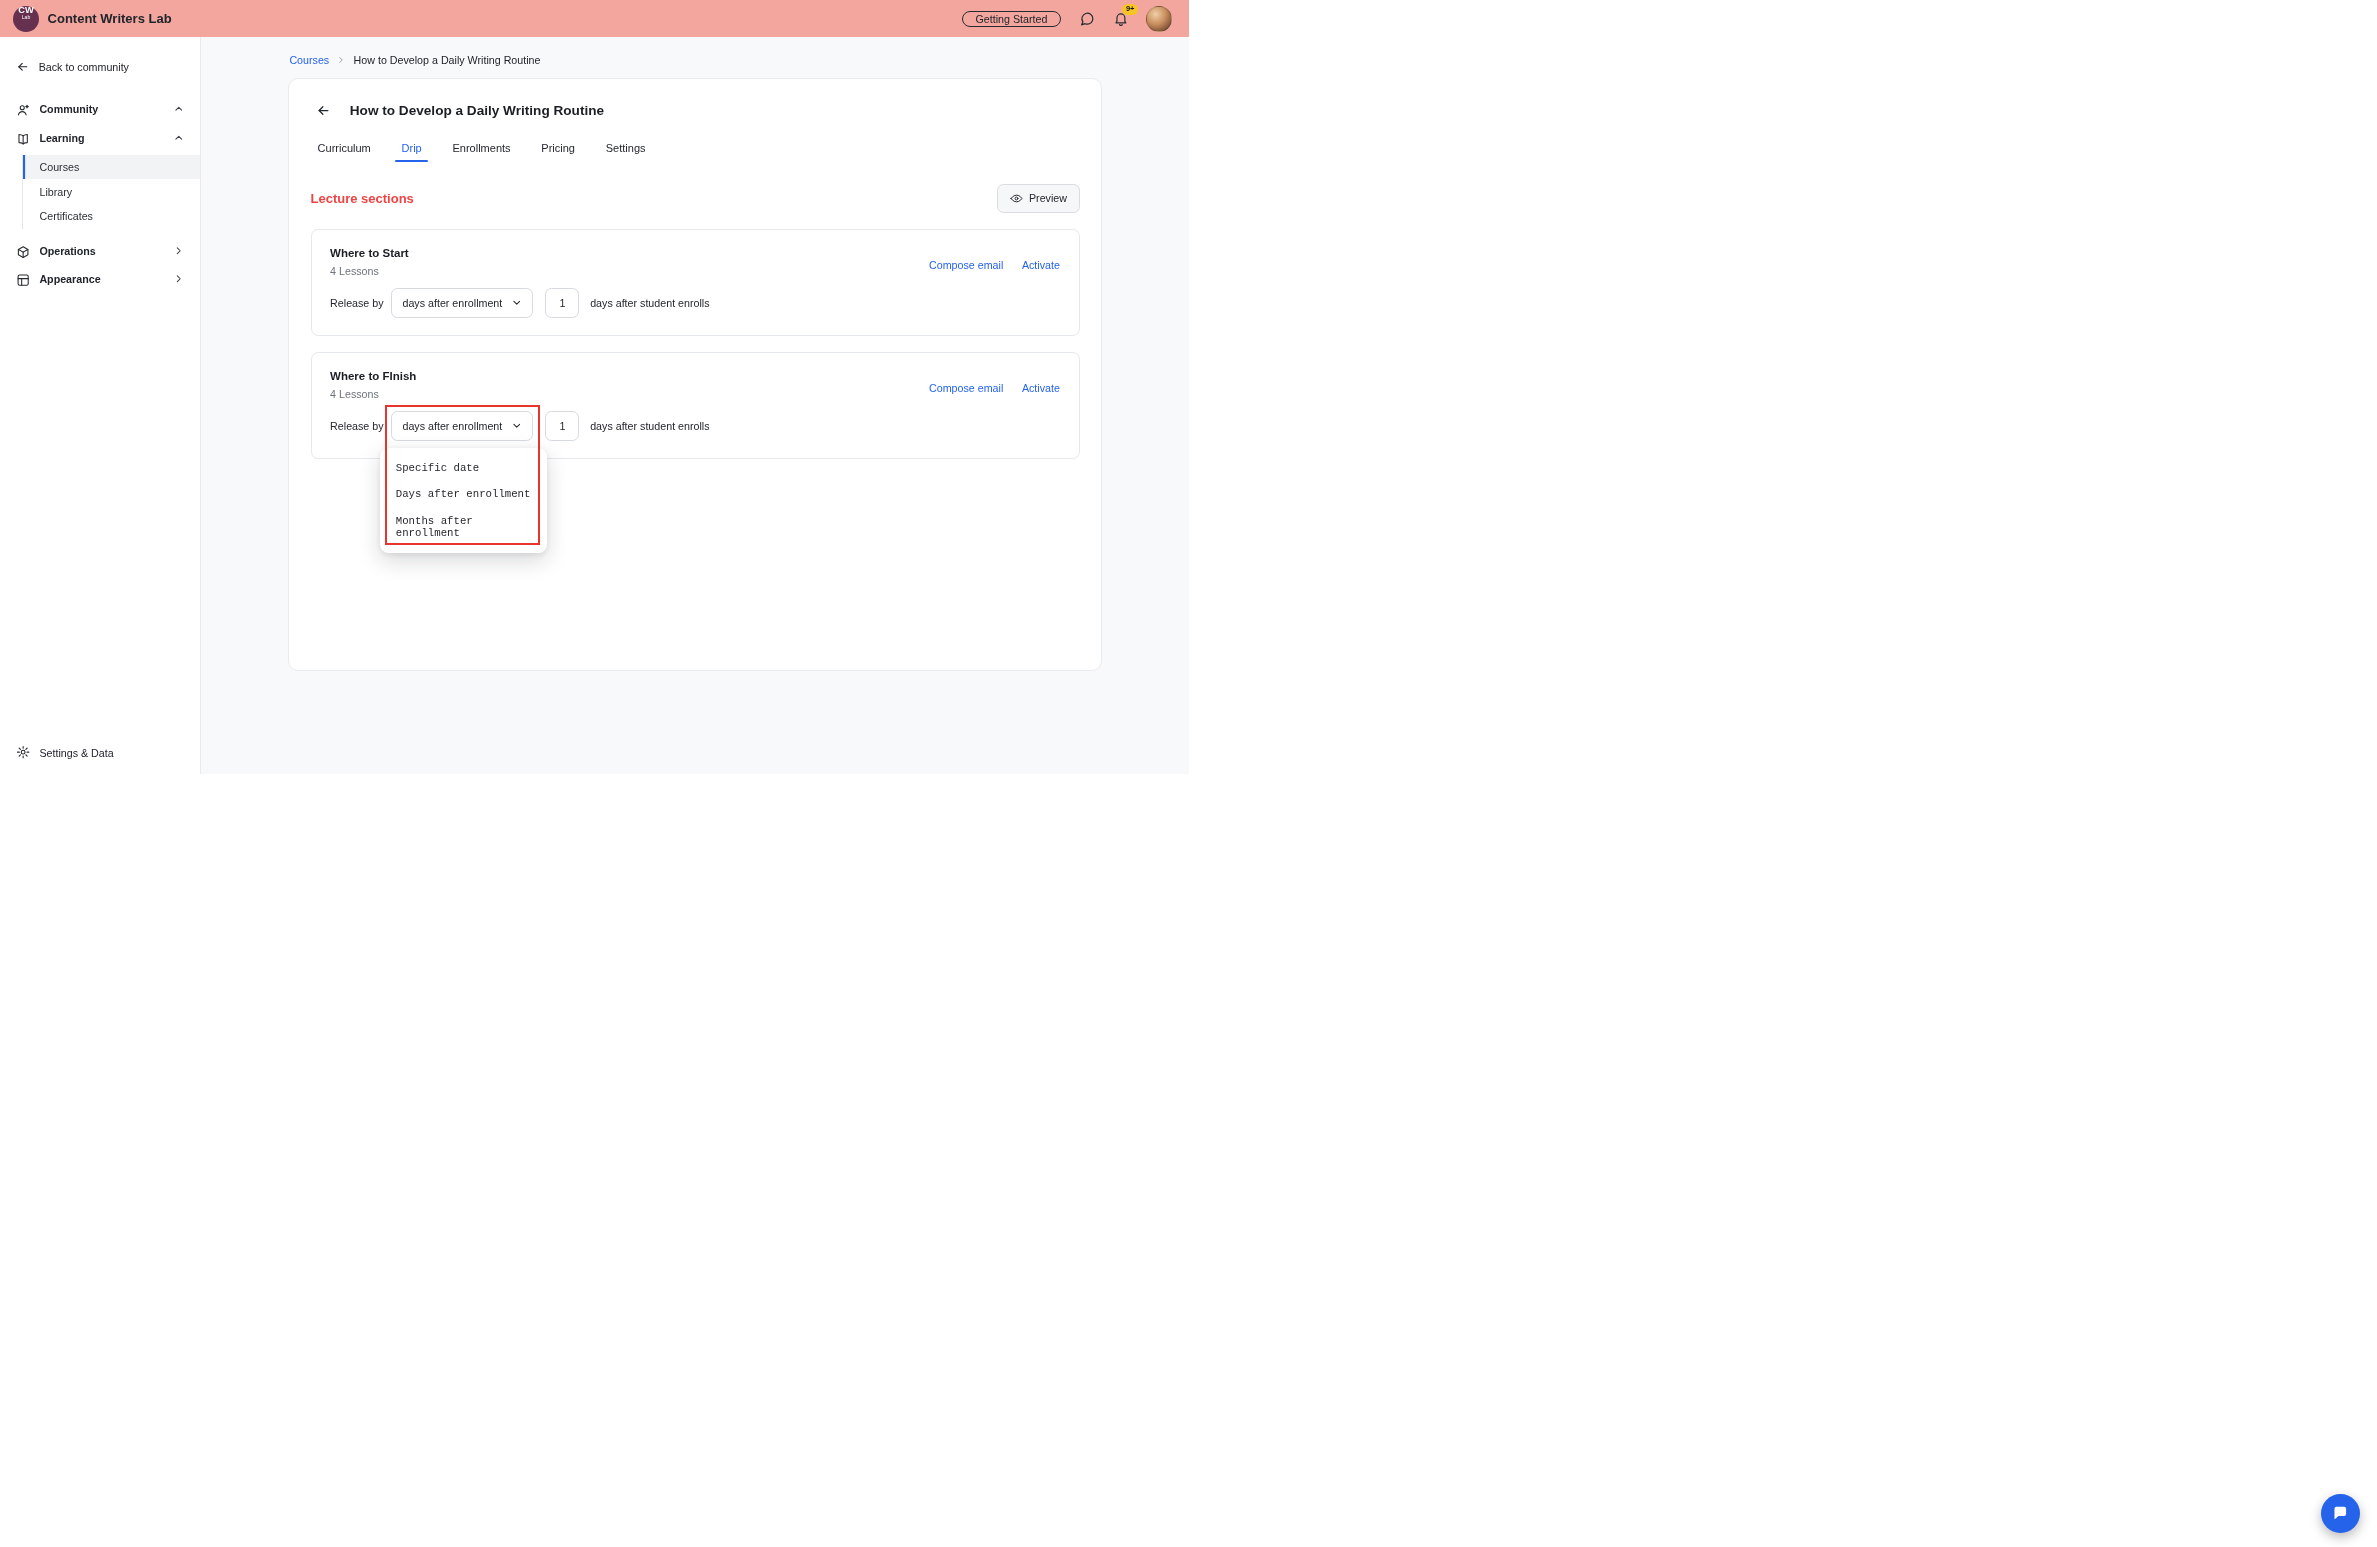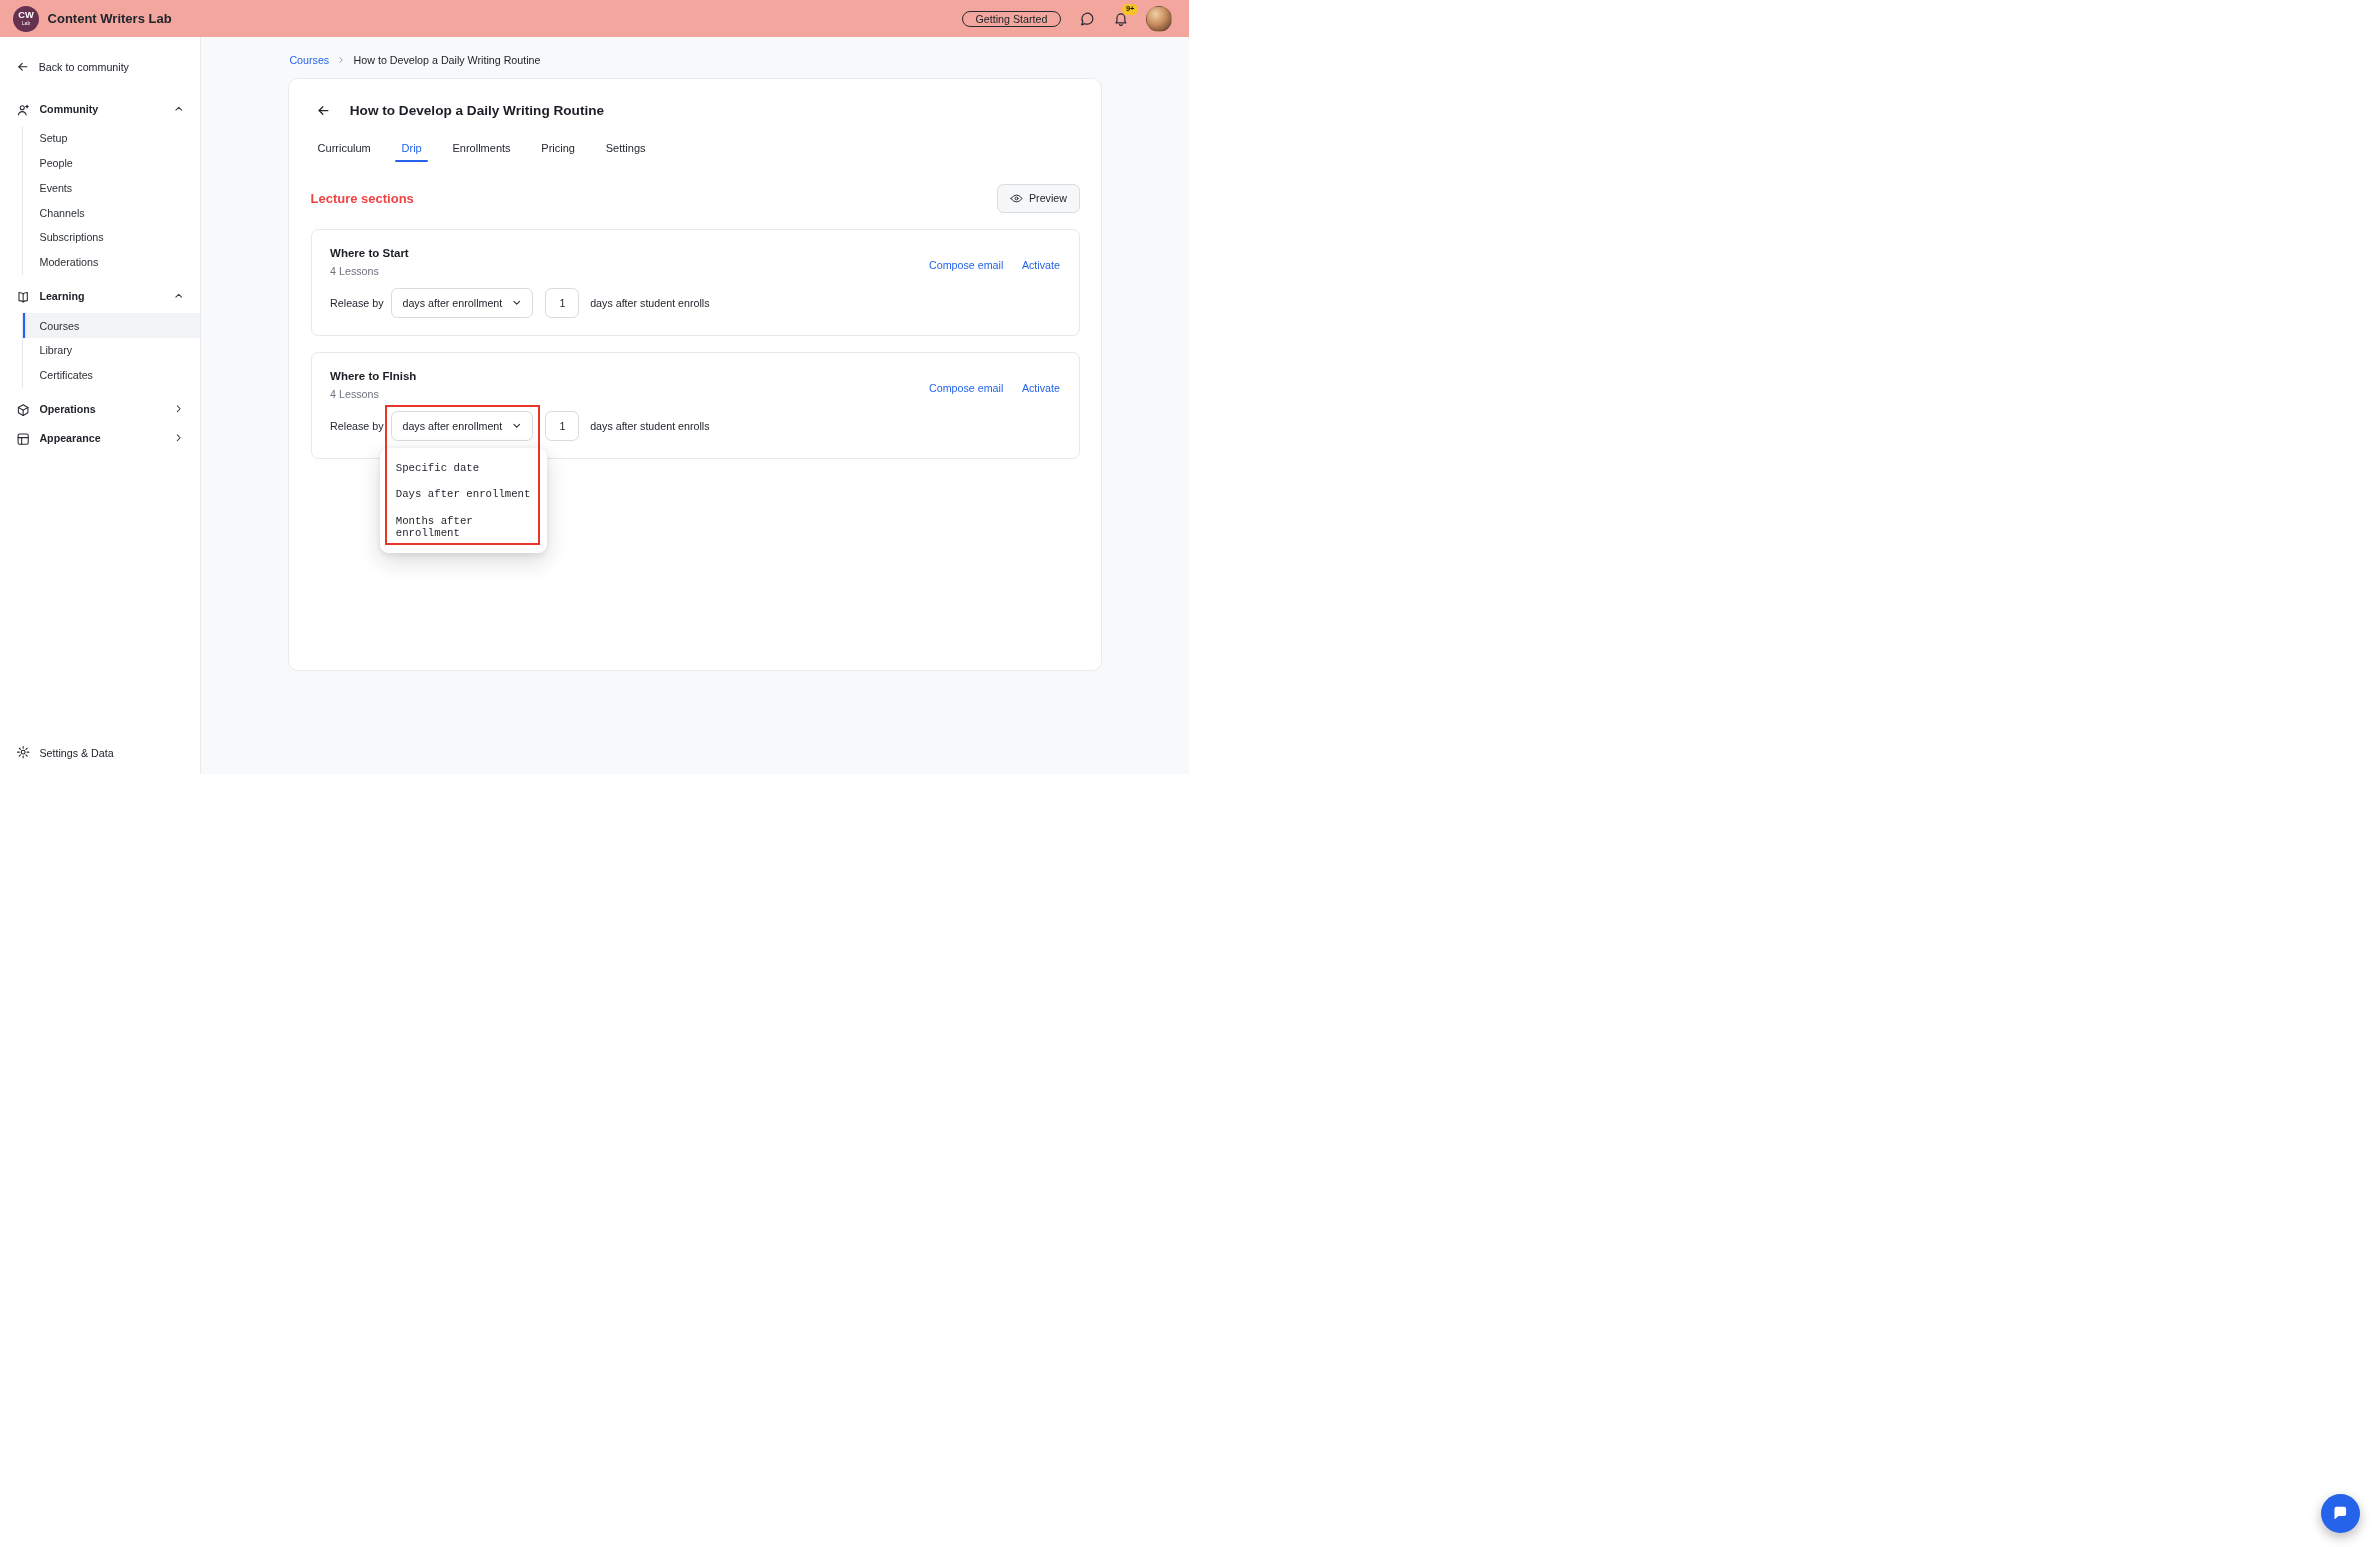--- a/index.html
+++ b/index.html
@@ -8,21 +8,21 @@
     font-family:"Liberation Sans","DejaVu Sans",sans-serif;
     color:#23272e; background:#fff; overflow:hidden;
   }
   svg { display:block; }
 
   
   .topbar { height:37px; background:#f2a69e; display:flex; align-items:center;
             justify-content:space-between; padding:0 17px 0 13px; }
   .brand { display:flex; align-items:center; gap:8.6px; }
   .logo { width:26px; height:26px; border-radius:50%; background:#66304f; color:#fff;
-          display:flex; flex-direction:column; align-items:center; justify-content:center; line-height:1; }
+          display:flex; flex-direction:column; align-items:center; justify-content:flex-start; line-height:1; }
   .logo-cw { font-size:9.3px; font-weight:bold; }
   .logo-lab { font-size:5px; margin-top:0.7px; }
   .app-title { font-size:13px; font-weight:bold; color:#20242b; }
   .topbar-right { display:flex; align-items:center; gap:15.8px; }
   .btn-getting-started { height:16px; padding:0 13px; border:0.7px solid #272b31; border-radius:11px;
           background:transparent; font-size:10.7px; color:#20242b; font-family:inherit; cursor:pointer; }
   .icon-btn { background:none; border:none; position:relative; width:18.6px; height:18.6px;
           display:flex; align-items:center; justify-content:center; cursor:pointer; color:#272b31; padding:0; }
   .badge { position:absolute; top:-5.7px; right:-7.9px; background:#f7c325; color:#15181c;
           font-size:7.5px; font-weight:bold; border-radius:6.4px; padding:1.4px 3.6px; line-height:1.1; }
@@ -160,28 +160,20 @@
           </svg>
         </span>
         <span>Community</span>
         <span class="grow"></span>
         <span class="chev">
           <svg width="11.5" height="11.5" viewBox="0 0 24 24" fill="none" stroke="currentColor" stroke-width="2.2" stroke-linecap="round" stroke-linejoin="round">
               <path d="M6 15l6-6 6 6"></path>
             </svg>
         </span>
       </div>
-      <div class="nav-items">
-        <div class="nav-item">Setup</div>
-        <div class="nav-item">People</div>
-        <div class="nav-item">Events</div>
-        <div class="nav-item">Channels</div>
-        <div class="nav-item">Subscriptions</div>
-        <div class="nav-item">Moderations</div>
-      </div>
 
       <div class="nav-header">
         <span class="nav-icon">
           <svg width="14.3" height="14.3" viewBox="0 0 24 24" fill="none" stroke="currentColor" stroke-width="1.8" stroke-linecap="round" stroke-linejoin="round">
             <path d="M12 6.5C10.4 5 8.2 4.2 5 4.2v13.6c3.2 0 5.4.8 7 2.2 1.6-1.4 3.8-2.2 7-2.2V4.2c-3.2 0-5.4.8-7 2.3"></path>
             <path d="M12 6.5V20"></path>
           </svg>
         </span>
         <span>Learning</span>
         <span class="grow"></span>

